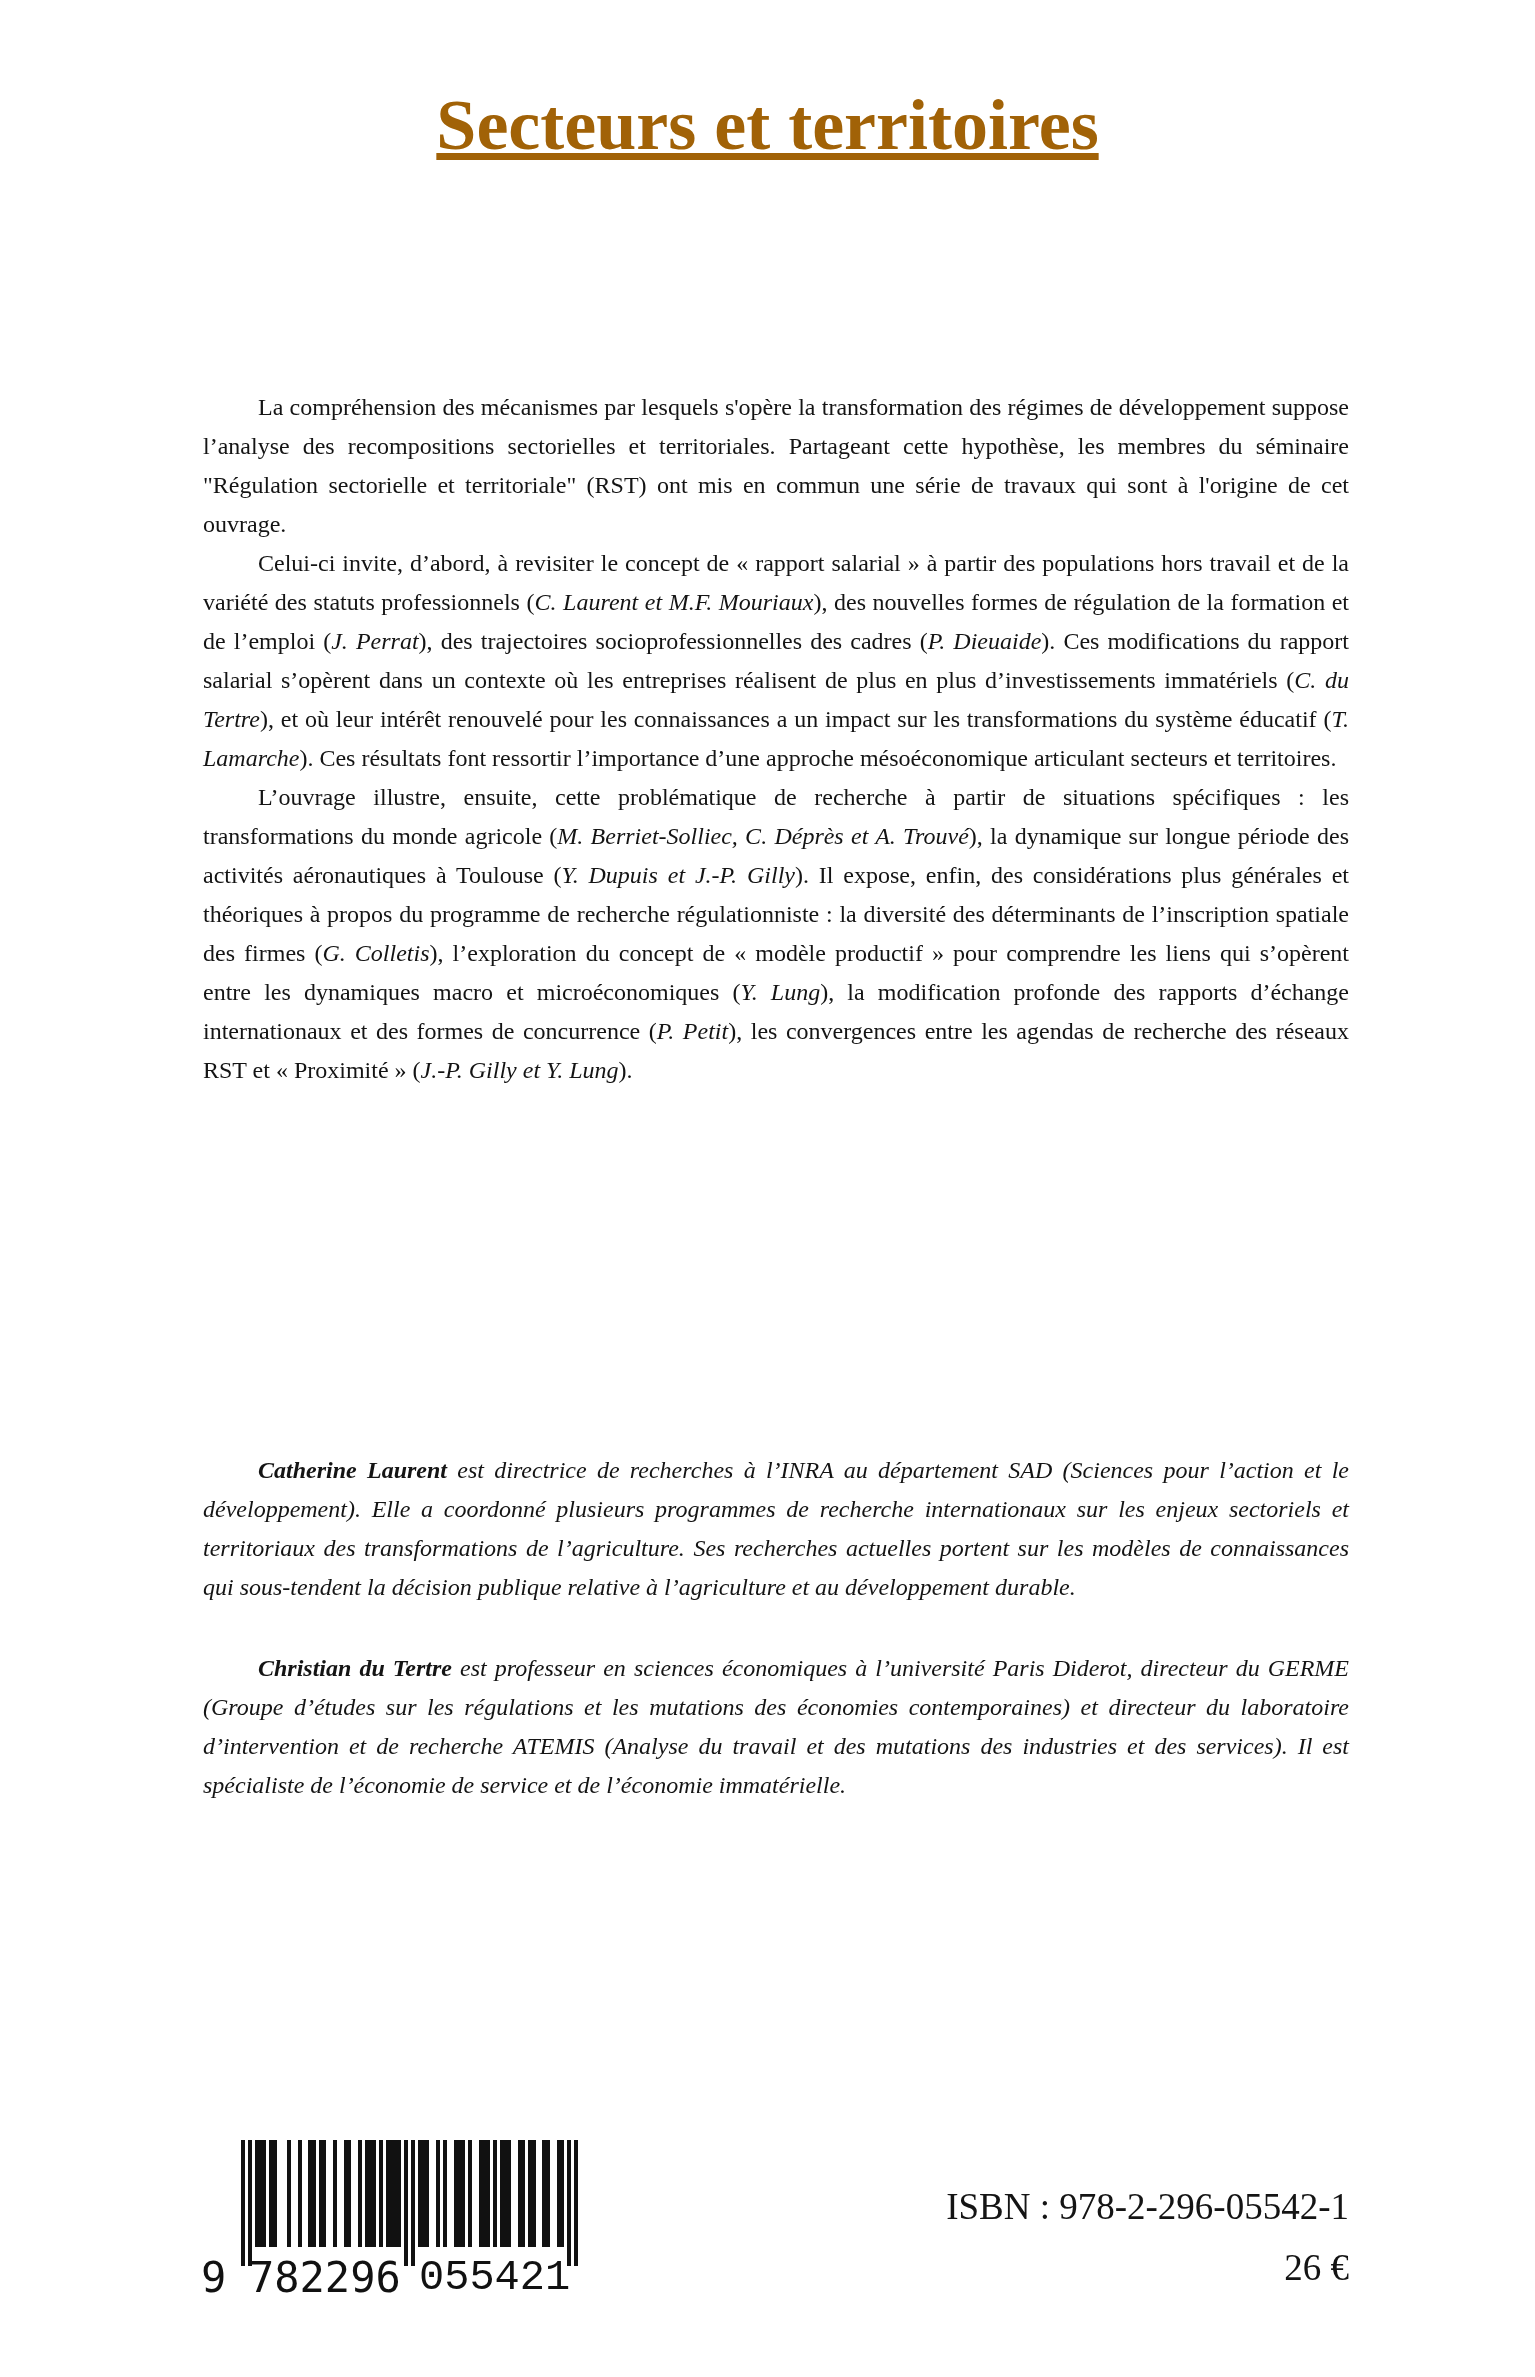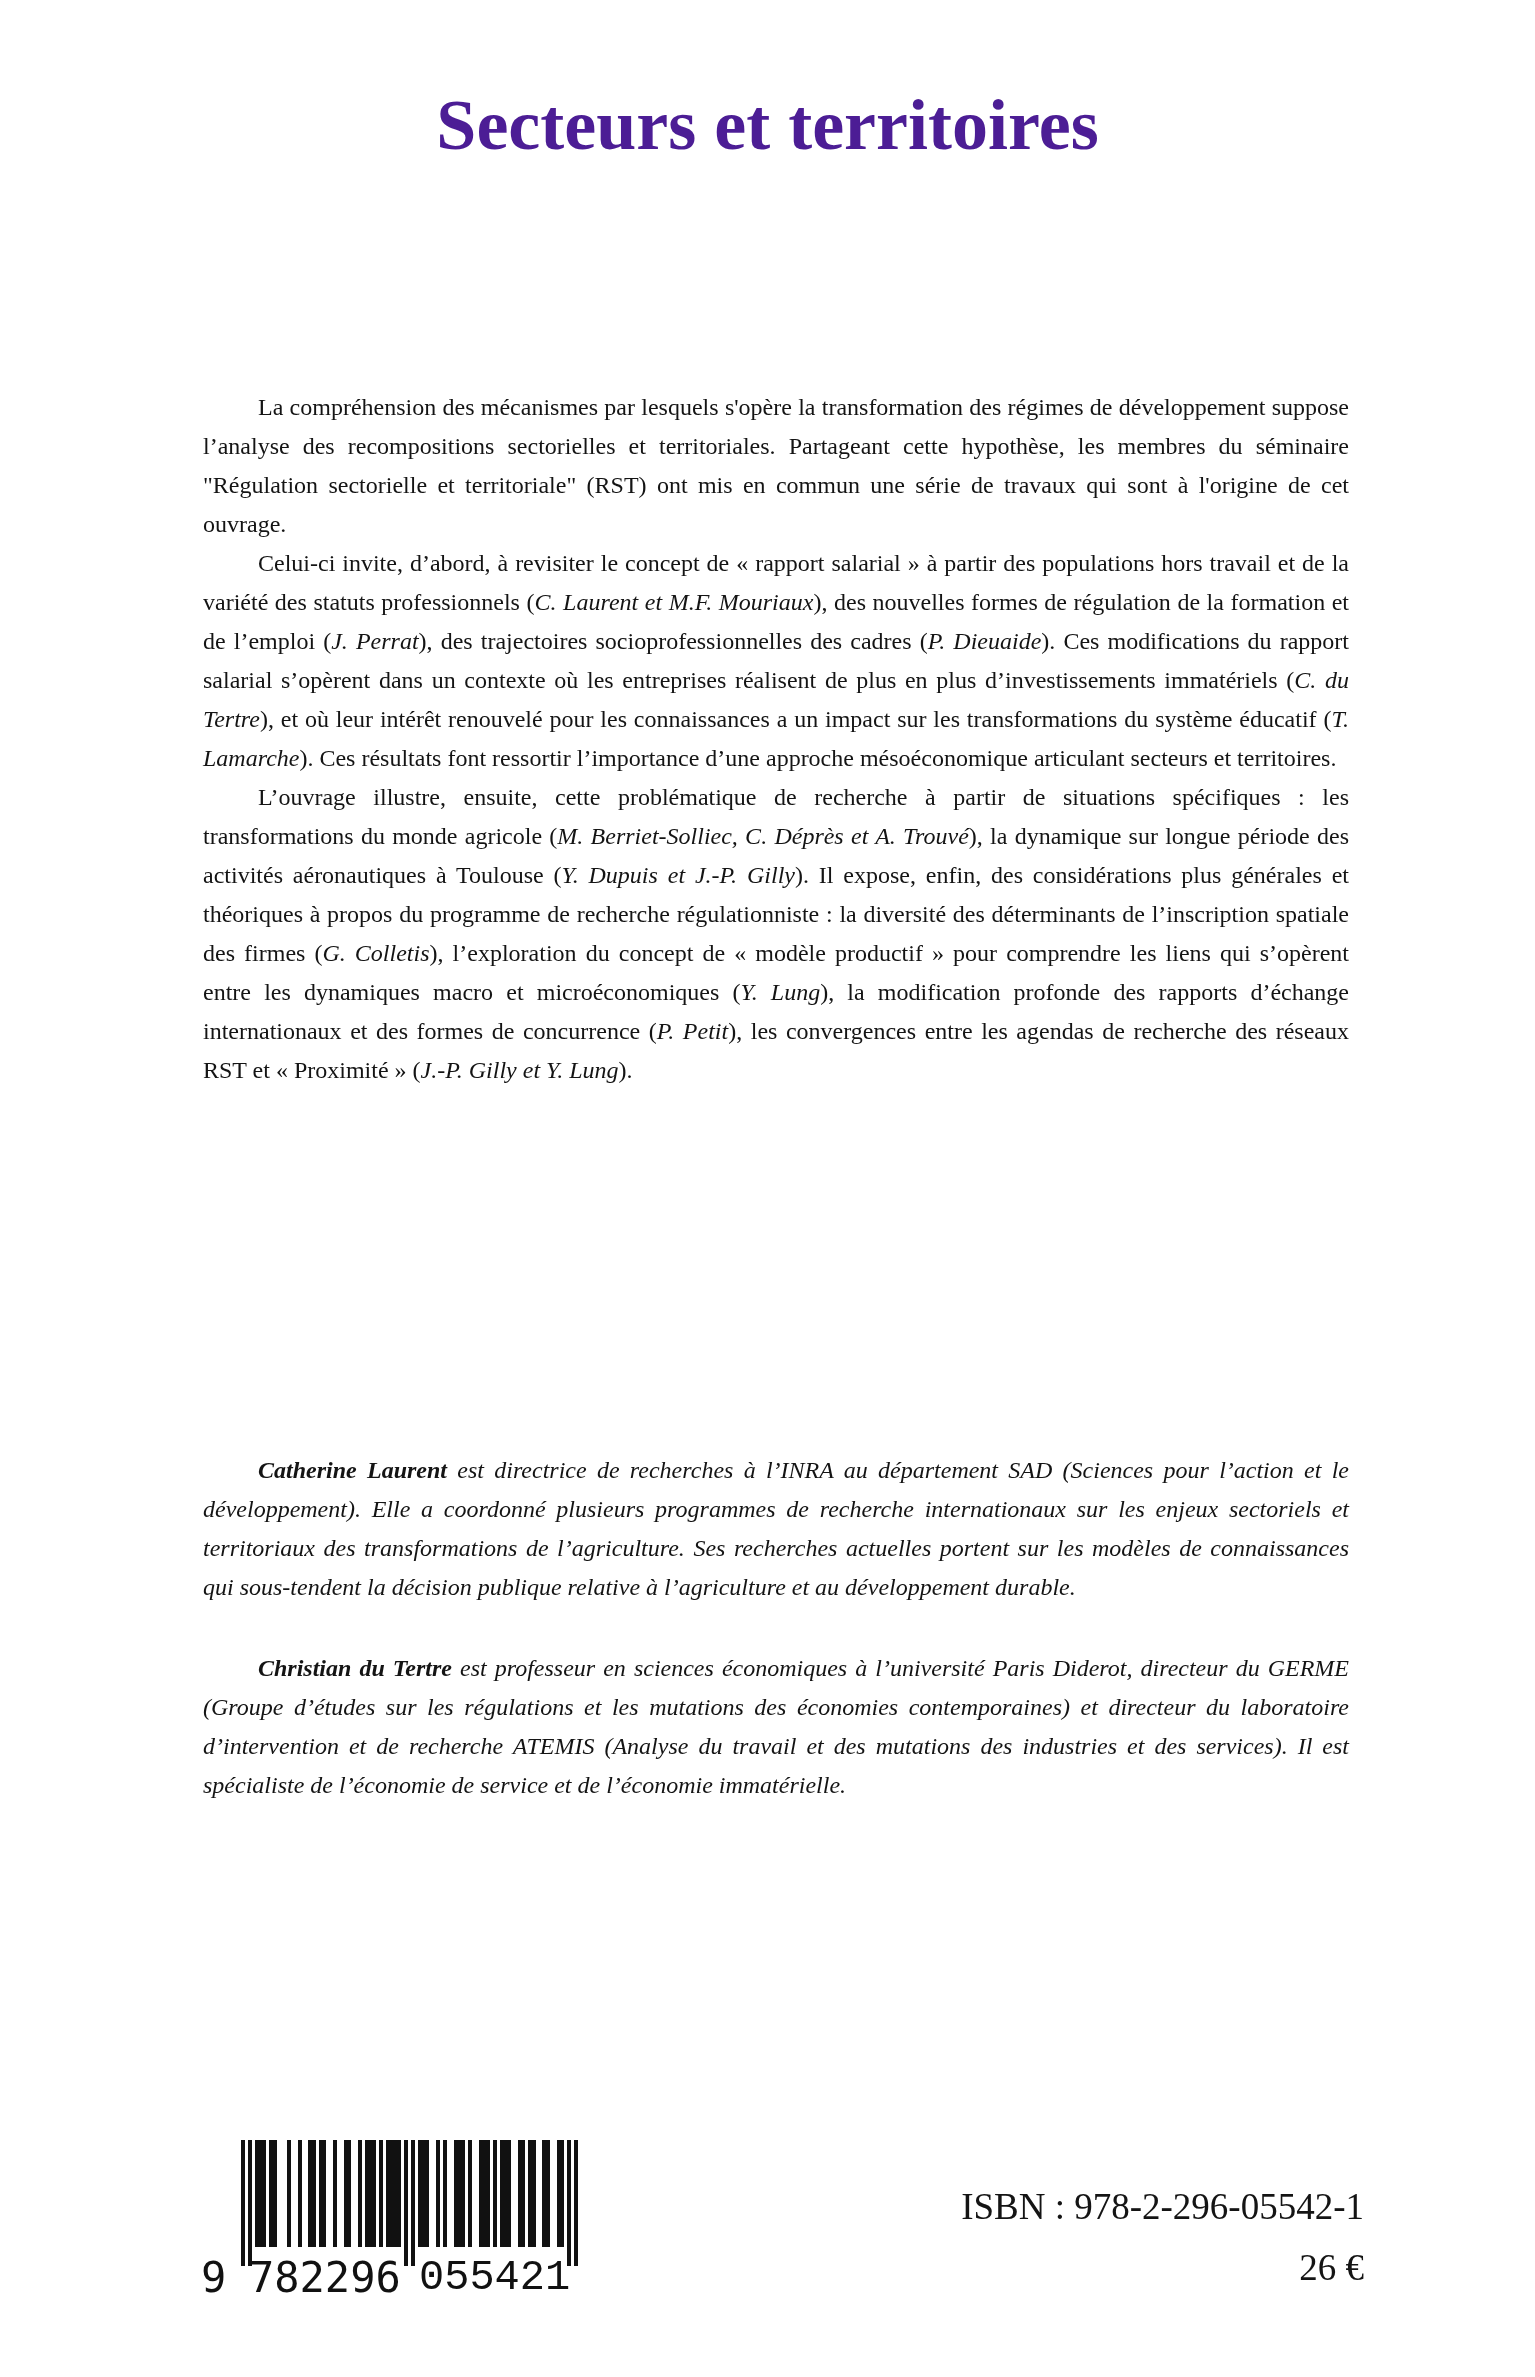--- a/index.html
+++ b/index.html
@@ -75,33 +75,33 @@
     line-height: 42px;
     color: #111;
     white-space: nowrap;
   }
   .bc-left  { left: 0px; }
   .bc-g1    { left: 48px; }
   .bc-g2    { left: 218px; font-family: Liberation Mono, monospace; }
   .footer-right {
     position: absolute;
     top: 2188px;
-    right: 171px;
+    right: 186px;
     text-align: right;
     font-size: 37px;
     line-height: 1.05;
   }
   .footer-right .price {
     margin-top: 22px;
   }
 </style>
 </head>
 <body>
 
-<div class="title-block" style="color: #4c1d95;">
+<div class="title-block" style="color: #a16207; text-decoration: underline;">
   <div>Secteurs et territoires</div>
 </div>
 
 <div class="synopsis">
   <p><span>La compréhension des mécanismes par lesquels s'opère la transformation des régimes de développement suppose l’analyse des recompositions sectorielles et territoriales. Partageant cette hypothèse, les membres du séminaire "Régulation sectorielle et territoriale" (RST) ont mis en commun une série de travaux qui sont à l'origine de cet ouvrage.</span></p>
   <p><span>Celui-ci invite, d’abord, à revisiter le concept de « rapport salarial » à partir des populations hors travail et de la variété des statuts professionnels (</span><span class="seg-i">C. Laurent et M.F. Mouriaux</span><span>), des nouvelles formes de régulation de la formation et de l’emploi (</span><span class="seg-i">J. Perrat</span><span>), des trajectoires socioprofessionnelles des cadres (</span><span class="seg-i">P. Dieuaide</span><span>). Ces modifications du rapport salarial s’opèrent dans un contexte où les entreprises réalisent de plus en plus d’investissements immatériels (</span><span class="seg-i">C. du Tertre</span><span>), et où leur intérêt renouvelé pour les connaissances a un impact sur les transformations du système éducatif (</span><span class="seg-i">T. Lamarche</span><span>). Ces résultats font ressortir l’importance d’une approche mésoéconomique articulant secteurs et territoires.</span></p>
   <p><span>L’ouvrage illustre, ensuite, cette problématique de recherche à partir de situations spécifiques : les transformations du monde agricole (</span><span class="seg-i">M. Berriet-Solliec, C. Déprès et A. Trouvé</span><span>), la dynamique sur longue période des activités aéronautiques à Toulouse (</span><span class="seg-i">Y. Dupuis et J.-P. Gilly</span><span>). Il expose, enfin, des considérations plus générales et théoriques à propos du programme de recherche régulationniste : la diversité des déterminants de l’inscription spatiale des firmes (</span><span class="seg-i">G. Colletis</span><span>), l’exploration du concept de « modèle productif » pour comprendre les liens qui s’opèrent entre les dynamiques macro et microéconomiques (</span><span class="seg-i">Y. Lung</span><span>), la modification profonde des rapports d’échange internationaux et des formes de concurrence (</span><span class="seg-i">P. Petit</span><span>), les convergences entre les agendas de recherche des réseaux RST et « Proximité » (</span><span class="seg-i">J.-P. Gilly et Y. Lung</span><span>).</span></p>
 </div>
 
 <div class="bios">

